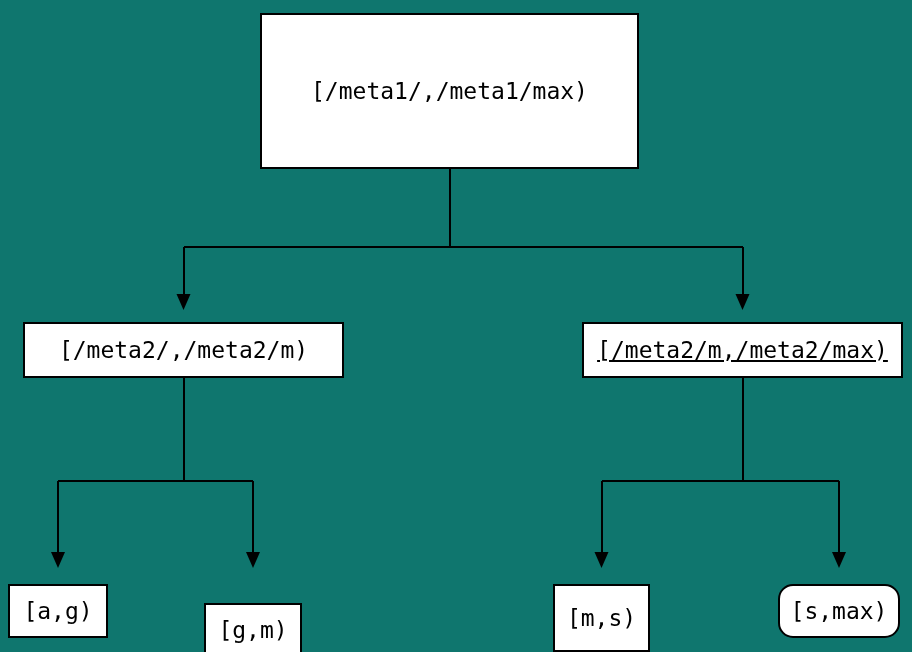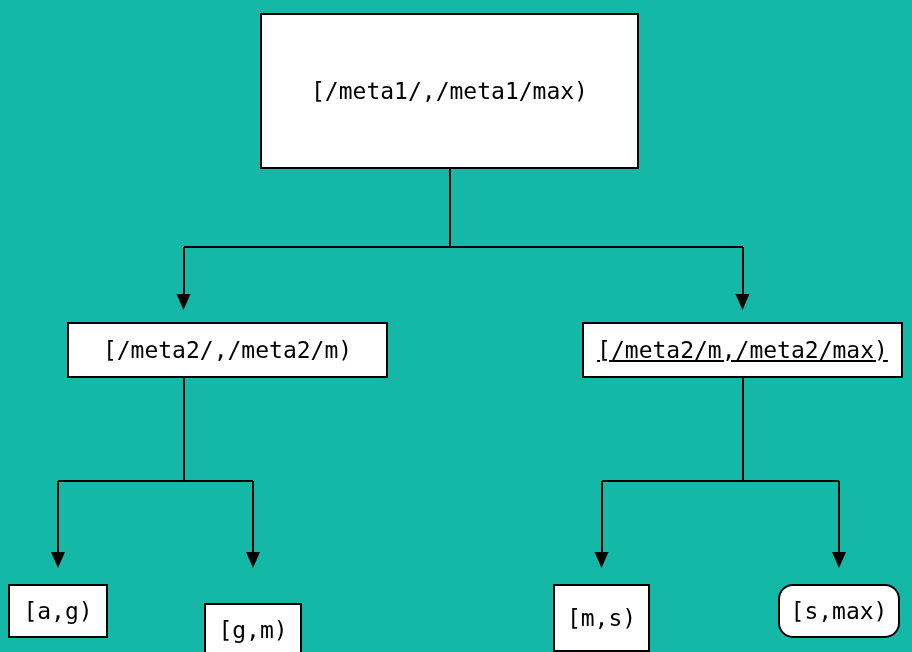--- a/index.html
+++ b/index.html
@@ -4,21 +4,21 @@
 <style>
   html, body {
     margin: 0;
     padding: 0;
     background: #ffffff;
   }
   .canvas {
     position: relative;
     width: 912px;
     height: 652px;
-    background: #14b8a6;
+    background: #0f766e;
     font-family: "DejaVu Sans Mono", "Liberation Mono", monospace;
     overflow: hidden;
   }
   .edges-svg {
     position: absolute;
     left: 0;
     top: 0;
     width: 912px;
     height: 652px;
   }
@@ -33,21 +33,21 @@
     background: #ffffff;
     color: #000000;
     display: flex;
     align-items: center;
     justify-content: center;
     font-size: 23px;
     line-height: 1;
     white-space: nowrap;
   }
   .node-root  { left: 260px; top: 13px;  width: 379px; height: 156px; }
-  .node-left  { left: 23px;  top: 322px; width: 321px; height: 56px; margin-left: 44px; }
+  .node-left  { left: 23px;  top: 322px; width: 321px; height: 56px; }
   .node-right { left: 582px; top: 322px; width: 321px; height: 56px; text-decoration: underline; }
   .node-leaf-ag   { left: 8px;   top: 584px; width: 100px; height: 54px; }
   .node-leaf-gm   { left: 204px; top: 584px; width: 98px;  height: 54px; margin-top: 19px; }
   .node-leaf-ms   { left: 553px; top: 584px; width: 97px;  height: 68px; }
   .node-leaf-smax { left: 778px; top: 584px; width: 122px; height: 54px; border-radius: 15px; }
 </style>
 </head>
 <body>
 
 <div class="canvas">

